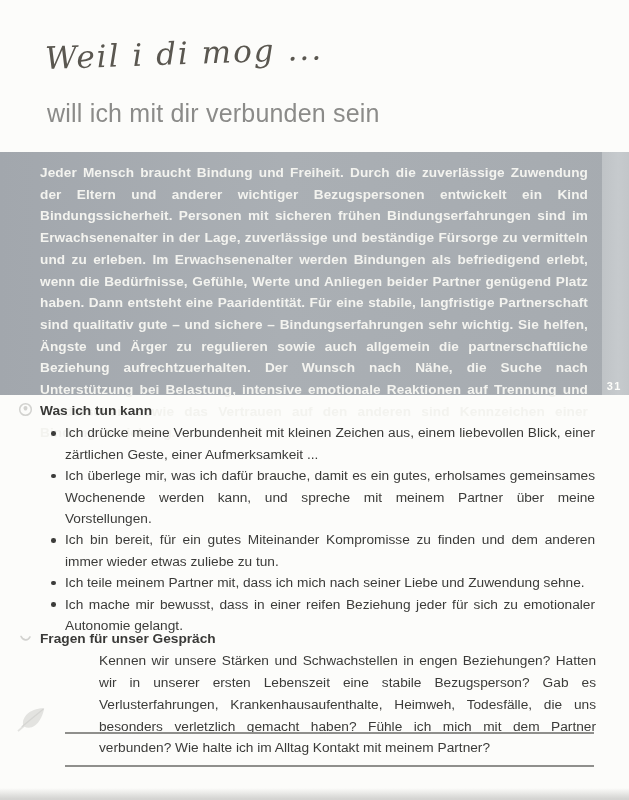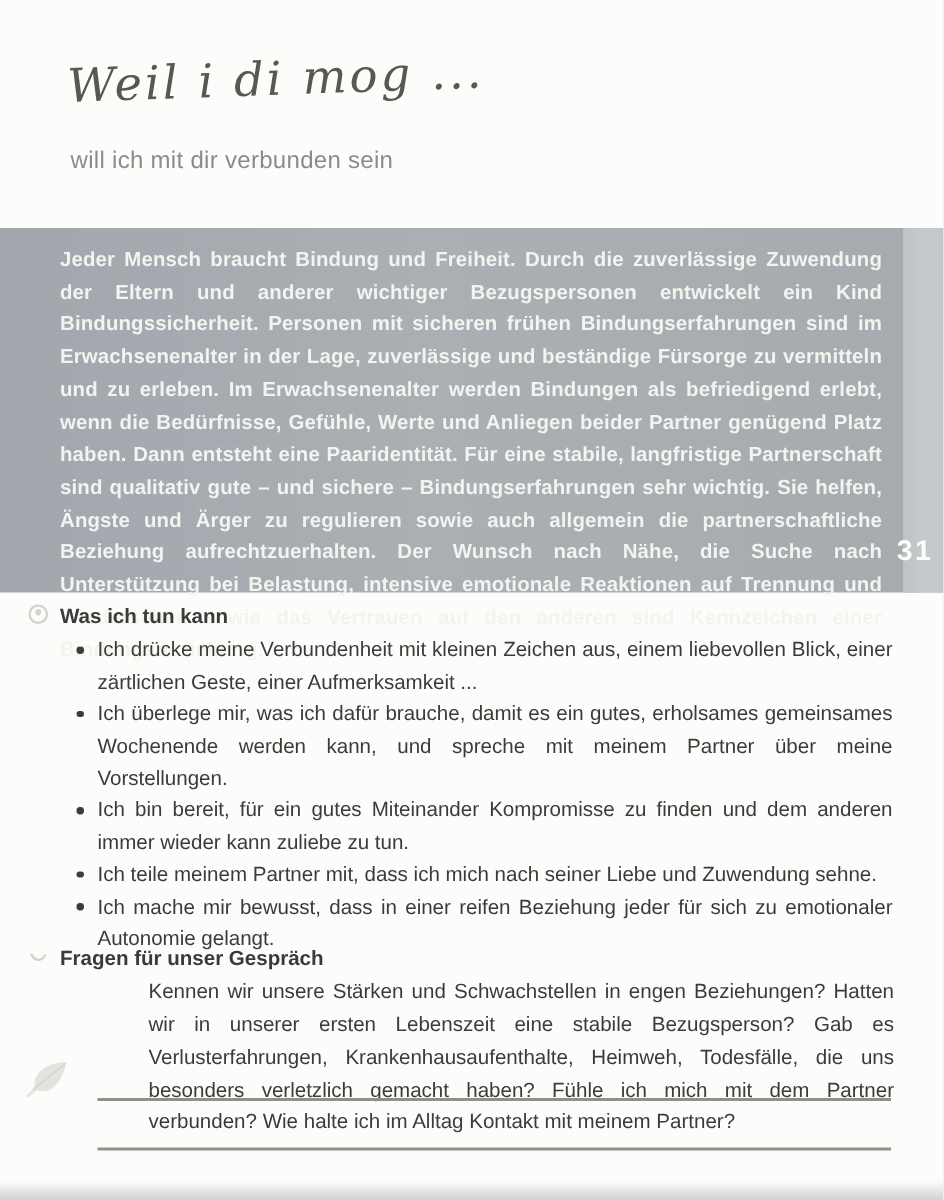--- a/index.html
+++ b/index.html
@@ -13,41 +13,41 @@
   .script-title {
     position:absolute; left:45px; top:40px;
     font-family:"DejaVu Serif", serif; font-style:italic;
     font-size:31px; color:#5a5750; letter-spacing:2px;
     transform:rotate(-2deg); transform-origin:left center;
     white-space:nowrap;
   }
 
   .subtitle {
     position:absolute; left:47px; top:99px;
-    font-size:16px; color:#8b8b89; letter-spacing:0.2px;
+    font-size:25px; color:#8b8b89; letter-spacing:0.2px;
     white-space:nowrap;
   }
 
   
   .intro-box {
     position:absolute; left:0; top:152px; width:629px; height:243px;
     background:linear-gradient(90deg,#a2a7ad 0%, #aaafb4 45%, #a6abb0 100%);
   }
   .page-edge-shade {
     position:absolute; right:0; top:0; width:27px; height:243px;
     background:linear-gradient(90deg,#bfc3c6 0%, #c6cacd 60%, #c2c6c9 100%);
   }
   .intro-text {
     position:absolute; left:40px; right:41px; top:10px;
     color:#f3f3ef; font-size:13.6px; line-height:21.7px;
     font-weight:600; text-align:justify; letter-spacing:0.1px;
   }
   .page-number {
-    position:absolute; right:7px; bottom:16px;
-    color:#fcfcf9; font-size:19px; font-weight:bold; letter-spacing:1.5px;
+    position:absolute; right:7px; bottom:3px;
+    color:#fcfcf9; font-size:11px; font-weight:bold; letter-spacing:1.5px;
   }
 
   
   .section { position:absolute; left:0; right:0; font-size:13.7px; line-height:21.4px; }
   .section-1 { top:400px; }
   .section-2 { top:628px; }
 
   .heading-row { position:relative; margin-left:40px; font-weight:bold; color:#3a3a38; }
   .section-icon {
     position:absolute; left:-22px; top:2px; width:15px; height:15px;
@@ -101,21 +101,21 @@
         <svg width="15" height="15" viewBox="0 0 16 16">
           <circle cx="8" cy="8" r="6.2" fill="none" stroke="#d2d2cf" stroke-width="1.6"></circle>
           <path d="M8 4.2c1.25 0 2.1.95 2.1 2.1 0 1.5-1 2.8-2.1 2.8S5.9 7.8 5.9 6.3c0-1.15.85-2.1 2.1-2.1z" fill="#d2d2cf"></path>
         </svg>
       </span>
       <span>Was ich tun kann</span>
     </div>
     <ul class="bullet-list">
       <li><span>Ich drücke meine Verbundenheit mit kleinen Zeichen aus, einem liebevollen Blick, einer zärtlichen Geste, einer Aufmerksamkeit ...</span></li>
       <li><span>Ich überlege mir, was ich dafür brauche, damit es ein gutes, erholsames gemeinsames Wochenende werden kann, und spreche mit meinem Partner über meine Vorstellungen.</span></li>
-      <li><span>Ich bin bereit, für ein gutes Miteinander Kompromisse zu finden und dem anderen immer wieder kann zuliebe zu tun.</span></li>
+      <li><span>Ich bin bereit, für ein gutes Miteinander Kompromisse zu finden und dem anderen immer wieder etwas zuliebe zu tun.</span></li>
       <li><span>Ich teile meinem Partner mit, dass ich mich nach seiner Liebe und Zuwendung sehne.</span></li>
       <li><span>Ich mache mir bewusst, dass in einer reifen Beziehung jeder für sich zu emotionaler Autonomie gelangt.</span></li>
     </ul>
   </div>
 
   <div class="section section-2">
     <div class="heading-row">
       <span class="section-icon">
         <svg width="15" height="15" viewBox="0 0 16 16">
           <path d="M3.2 6.8c1.4 2.6 3.6 3.8 5.2 3.7 1.9-.1 3.4-1.3 4.4-3.2" fill="none" stroke="#d2d2cf" stroke-width="1.7" stroke-linecap="round"></path>

